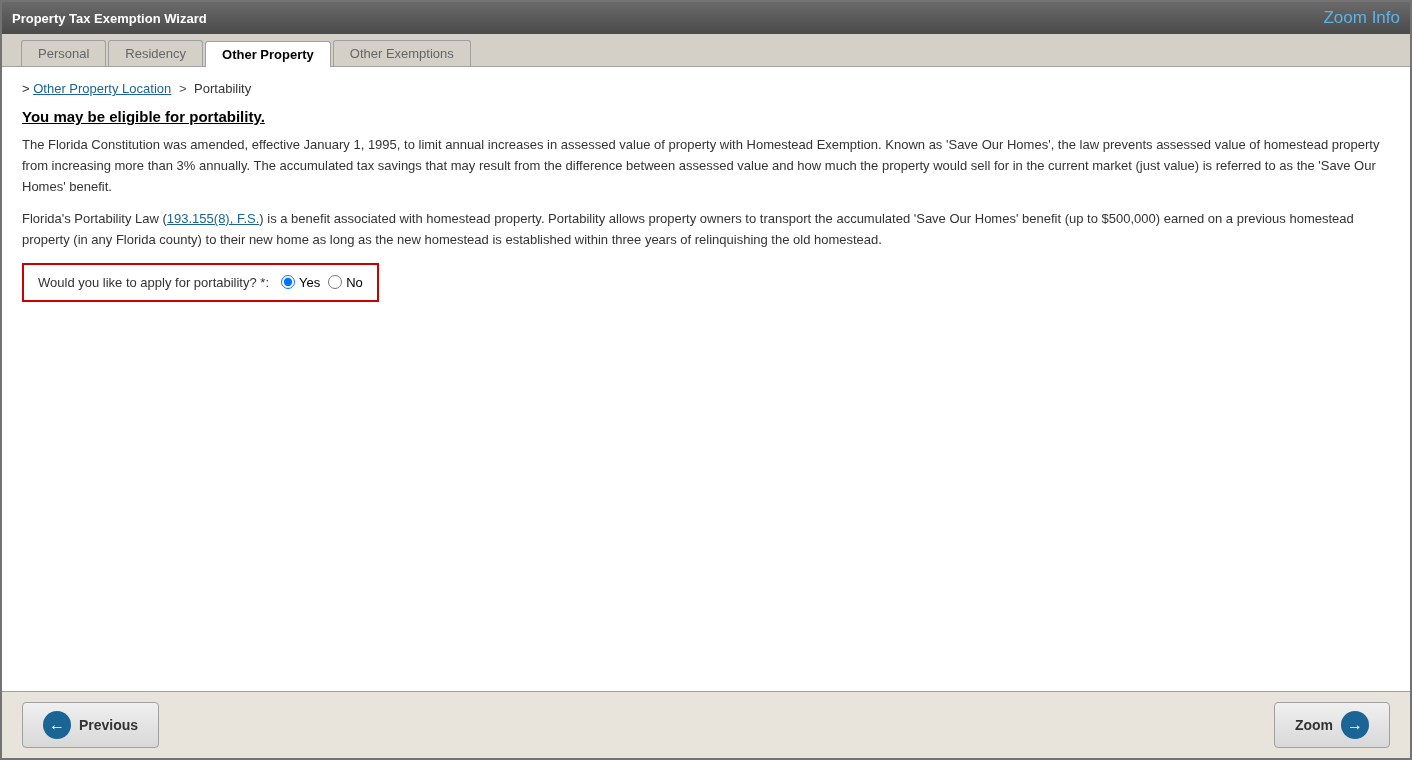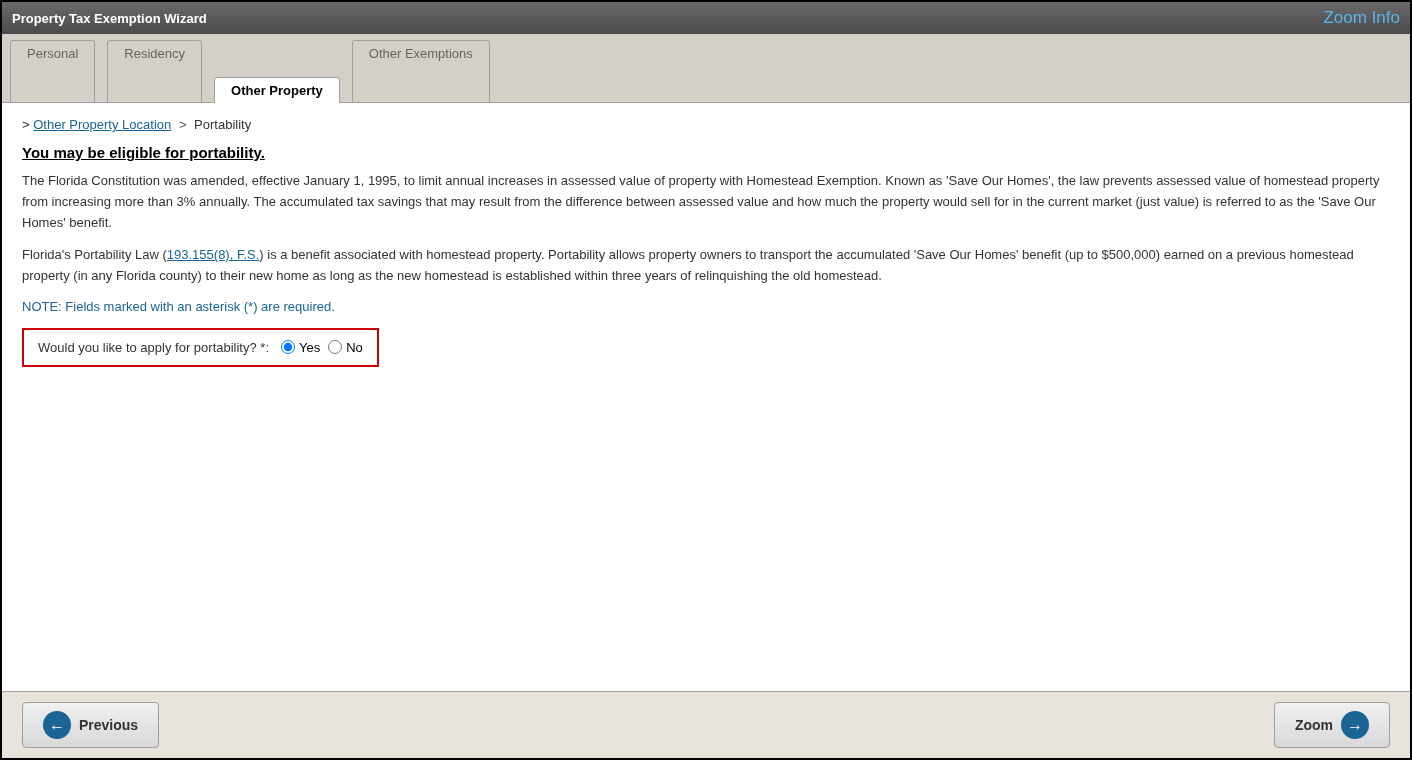--- a/index.html
+++ b/index.html
@@ -9,21 +9,21 @@
       background: #c0c0c0;
       display: flex;
       justify-content: center;
       align-items: center;
       min-height: 100vh;
     }
     .window {
       width: 1412px;
       height: 760px;
       background: #404040;
-      border: 2px solid #000000;
+      border: 2px solid #737373;
       display: flex;
       flex-direction: column;
       position: relative;
     }
     
     .title-bar {
       background: linear-gradient(to bottom, #6a6a6a, #4a4a4a);
       color: white;
       padding: 6px 10px;
       display: flex;
@@ -37,43 +37,42 @@
     }
     .zoom-info-link {
       color: #5ab4e8;
       cursor: pointer;
       font-size: 17px;
     }
     
     .tabs-bar {
       background: #d4d0c8;
       border-bottom: 1px solid #a0a0a0;
-      padding: 6px 10px 0 8px;
-      display: flex;
-      gap: 12px;
+      padding: 6px 10px 0 19px;
+      display: flex;
+      gap: 2px;
       flex-shrink: 0;
     }
     .tab {
       padding: 5px 16px;
       border: 1px solid #a0a0a0;
       border-bottom: none;
       cursor: pointer;
       font-size: 13px;
       background: #e8e4dc;
       color: #333;
       border-radius: 3px 3px 0 0;
     }
     .tab.active {
       background: #ffffff;
       font-weight: bold;
       color: #000;
       border-color: #a0a0a0;
       position: relative;
       top: 1px;
-      margin-top: 36px;
     }
     .tab.inactive {
       background: #d4d0c8;
       color: #666;
     }
     
     .content {
       flex: 1;
       padding: 14px 20px;
       overflow-y: auto;
@@ -219,21 +218,20 @@
 
     
     <p class="description-text">The Florida Constitution was amended, effective January 1, 1995, to limit annual increases in assessed value of property with Homestead Exemption. Known as 'Save Our Homes', the law prevents assessed value of homestead property from increasing more than 3% annually. The accumulated tax savings that may result from the difference between assessed value and how much the property would sell for in the current market (just value) is referred to as the 'Save Our Homes' benefit.</p>
 
     
     <p class="description-text">
       <span>Florida's Portability Law (</span><a href="#">193.155(8), F.S.</a><span>) is a benefit associated with homestead property. Portability allows property owners to transport the accumulated 'Save Our Homes' benefit (up to $500,000) earned on a previous homestead property (in any Florida county) to their new home as long as the new homestead is established within three years of relinquishing the old homestead.</span>
     </p>
 
     
-    <p class="note-text">NOTE: Fields marked with an asterisk (*) are required.</p>
 
     
     <div class="question-box">
       <span class="question-label">Would you like to apply for portability? *:</span>
       <div class="radio-group">
         <label class="radio-option">
           <input type="radio" name="portability" value="yes" checked="" style="">
           <span>Yes</span>
         </label>
         <label class="radio-option">

